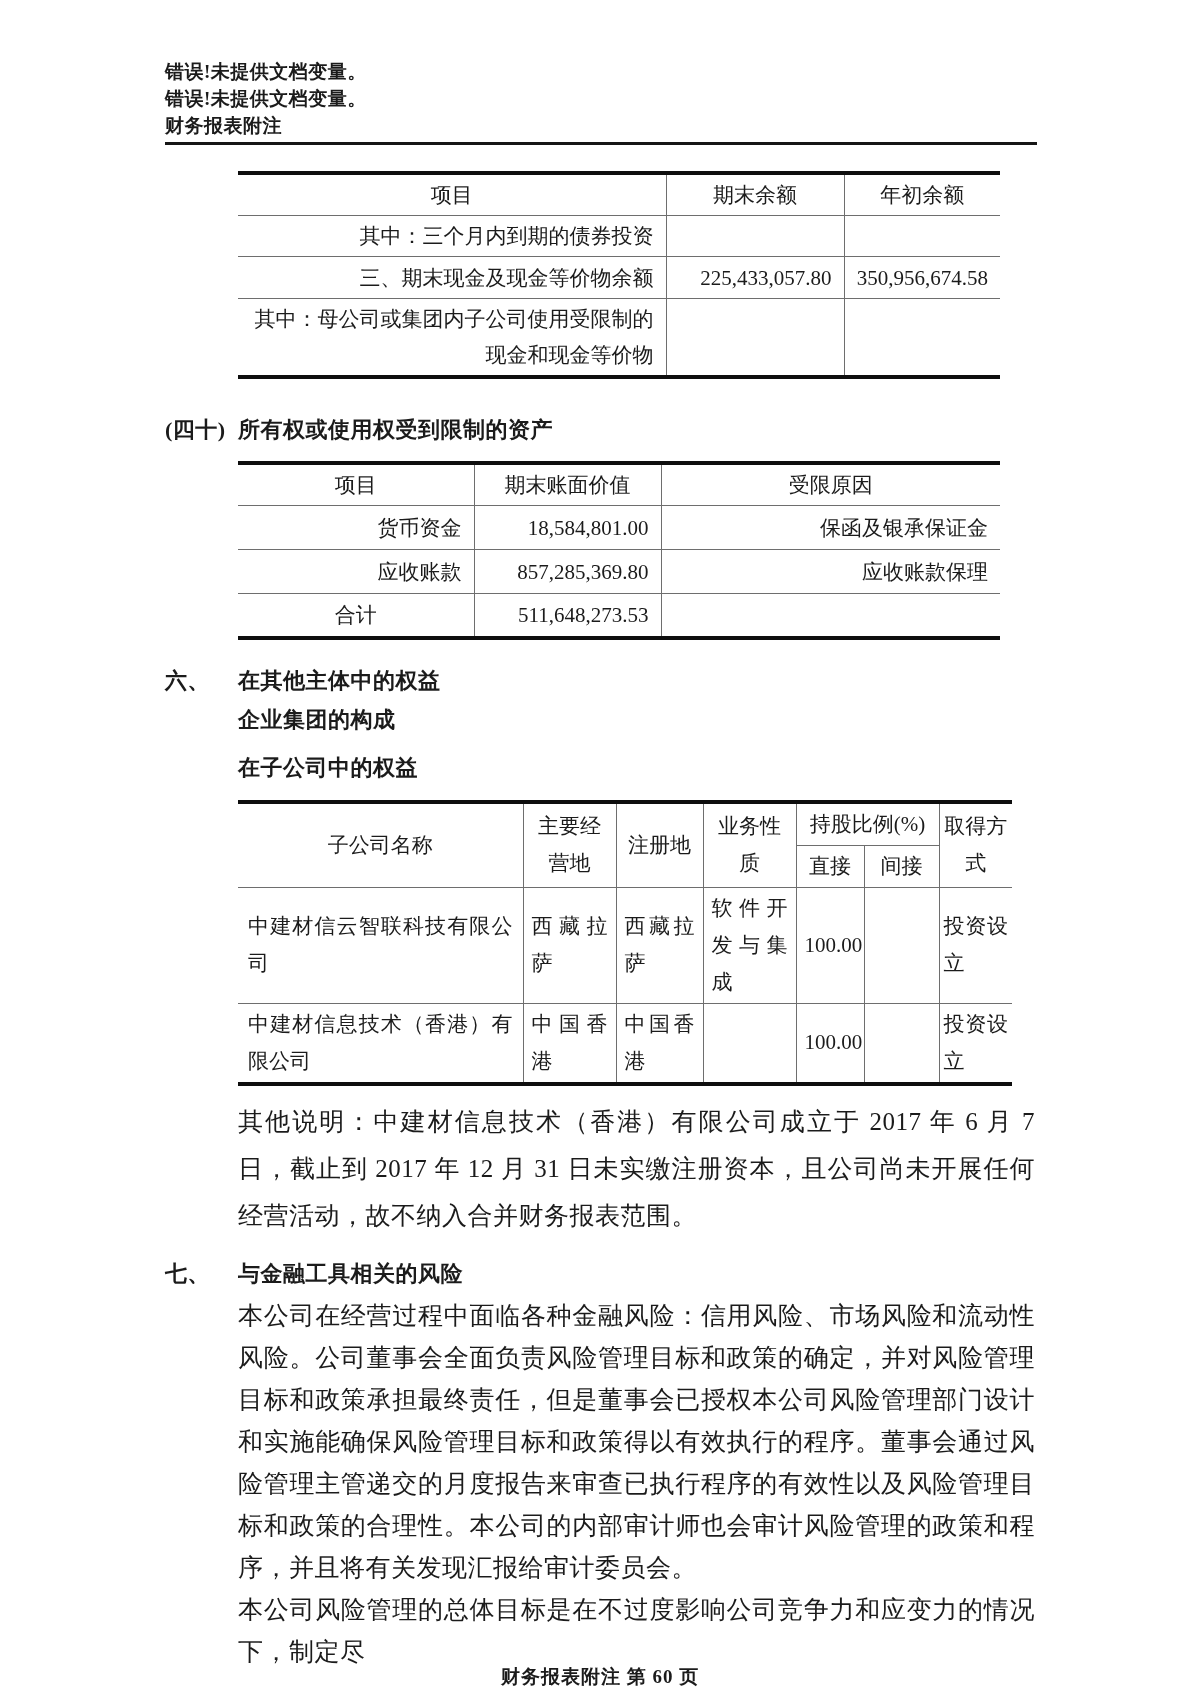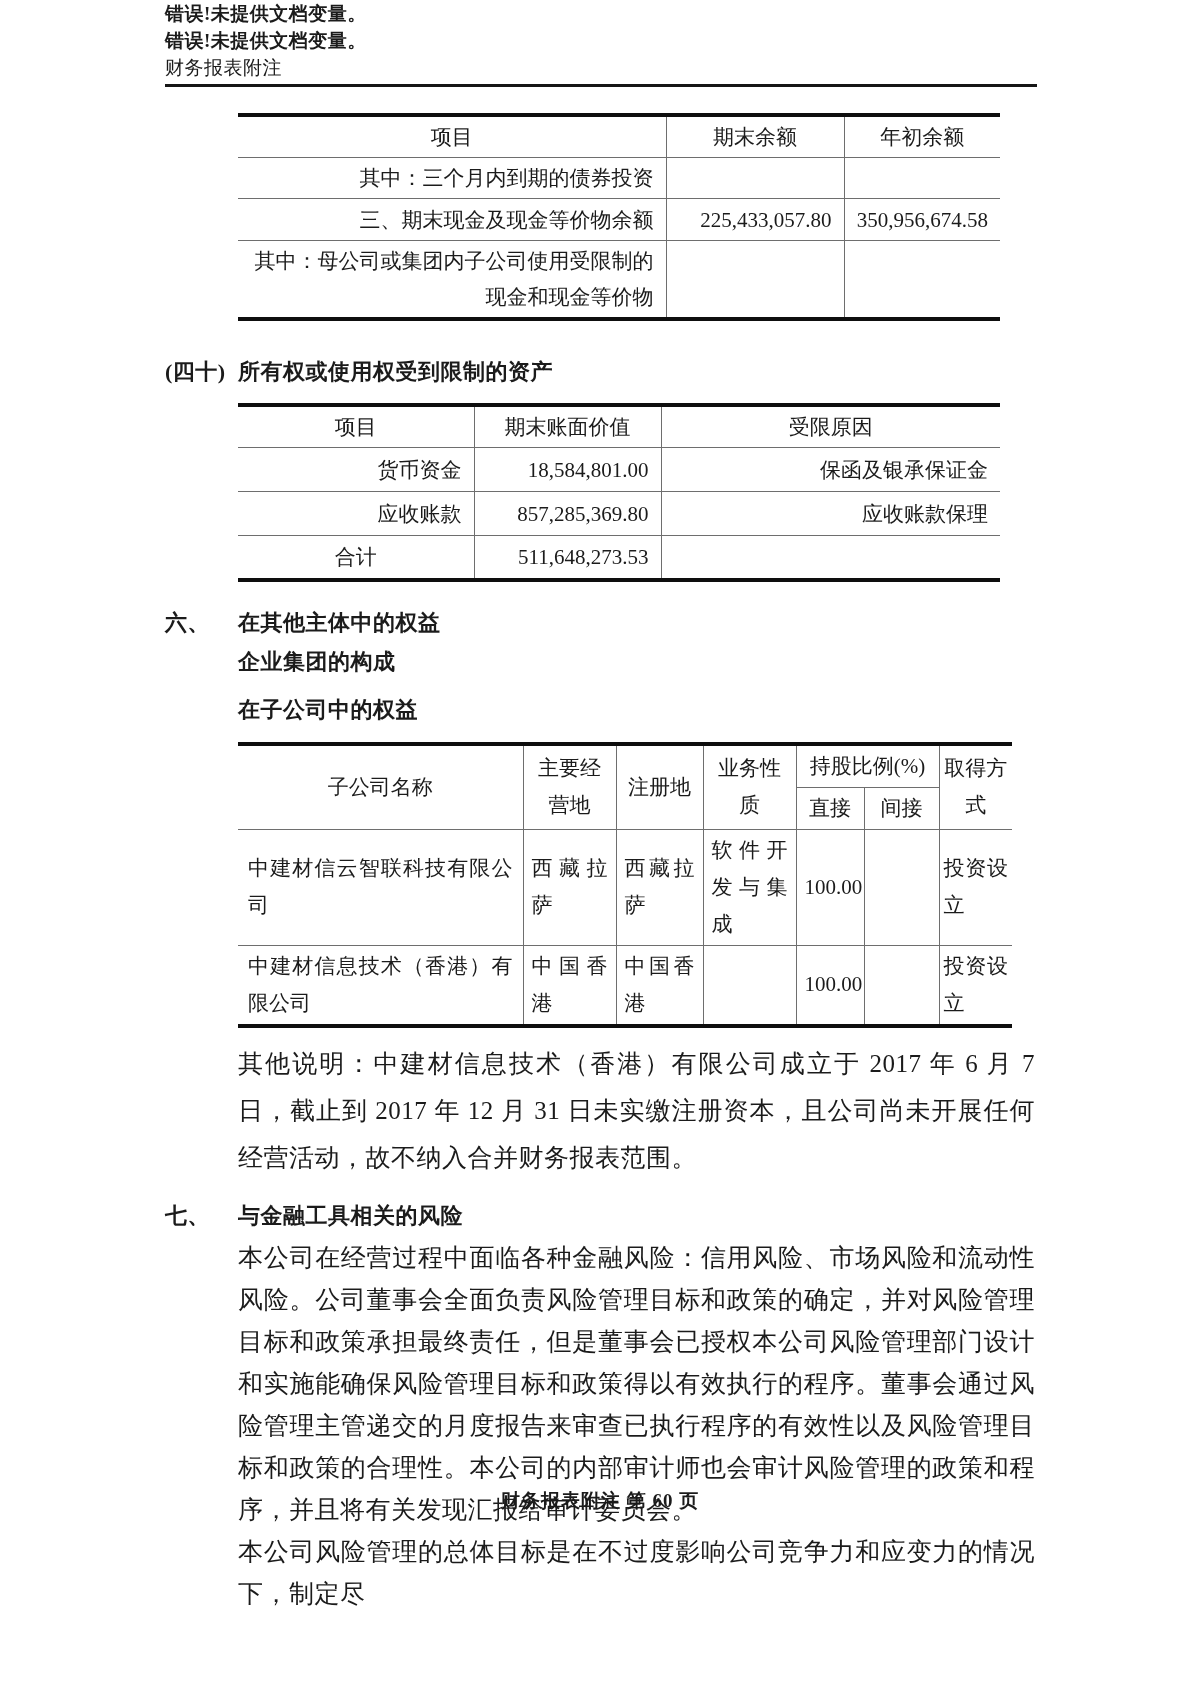--- a/index.html
+++ b/index.html
@@ -3,23 +3,23 @@
 <meta charset="utf-8">
 <style>
   * { margin:0; padding:0; box-sizing:border-box; }
   html,body { background:#ffffff; }
   .page {
     position:relative; width:1200px; height:1696px; background:#ffffff;
     color:#1b1b1b; font-family:"Liberation Serif","DejaVu Serif",serif;
     overflow:hidden;
   }
   
-  .doc-header { margin-left:165px; width:872px; }
+  .doc-header { padding-top:58px; margin-left:165px; width:872px; }
   .h-bold { font-weight:700; font-size:19px; line-height:27px; letter-spacing:0.5px; }
-  .h-reg  { font-weight:400; font-size:19px; line-height:27px; letter-spacing:0.5px; }
+  .h-reg  { font-weight:700; font-size:19px; line-height:27px; letter-spacing:0.5px; }
   .header-rule { height:3px; background:#161616; margin-top:3px; }
 
   
   table { border-collapse:collapse; table-layout:fixed; }
   .fin-table {
     margin-left:238px;
     border-top:4px solid #0e0e0e; border-bottom:4px solid #0e0e0e;
     font-size:21px;
   }
   .fin-table th, .fin-table td {
@@ -65,21 +65,21 @@
     margin-left:238px; width:797px;
     font-size:25px; letter-spacing:0.5px;
     text-align:justify; text-justify:inter-character;
   }
   .note-para { margin-top:12px; line-height:47px; }
   .sec7 { margin-top:20px; }
   .risk-para { margin-top:6px; line-height:42px; }
   .risk-para2 { margin-top:0; line-height:42px; }
 
   .page-footer {
-    position:absolute; left:0; top:1488px; width:100%;
+    position:absolute; left:0; top:1664px; width:100%;
     text-align:center; font-weight:700; font-size:19px; letter-spacing:1px;
   }
 </style>
 </head>
 <body>
 
 <div class="page">
 
   <div class="doc-header">
     <div class="h-bold">错误!未提供文档变量。</div>

